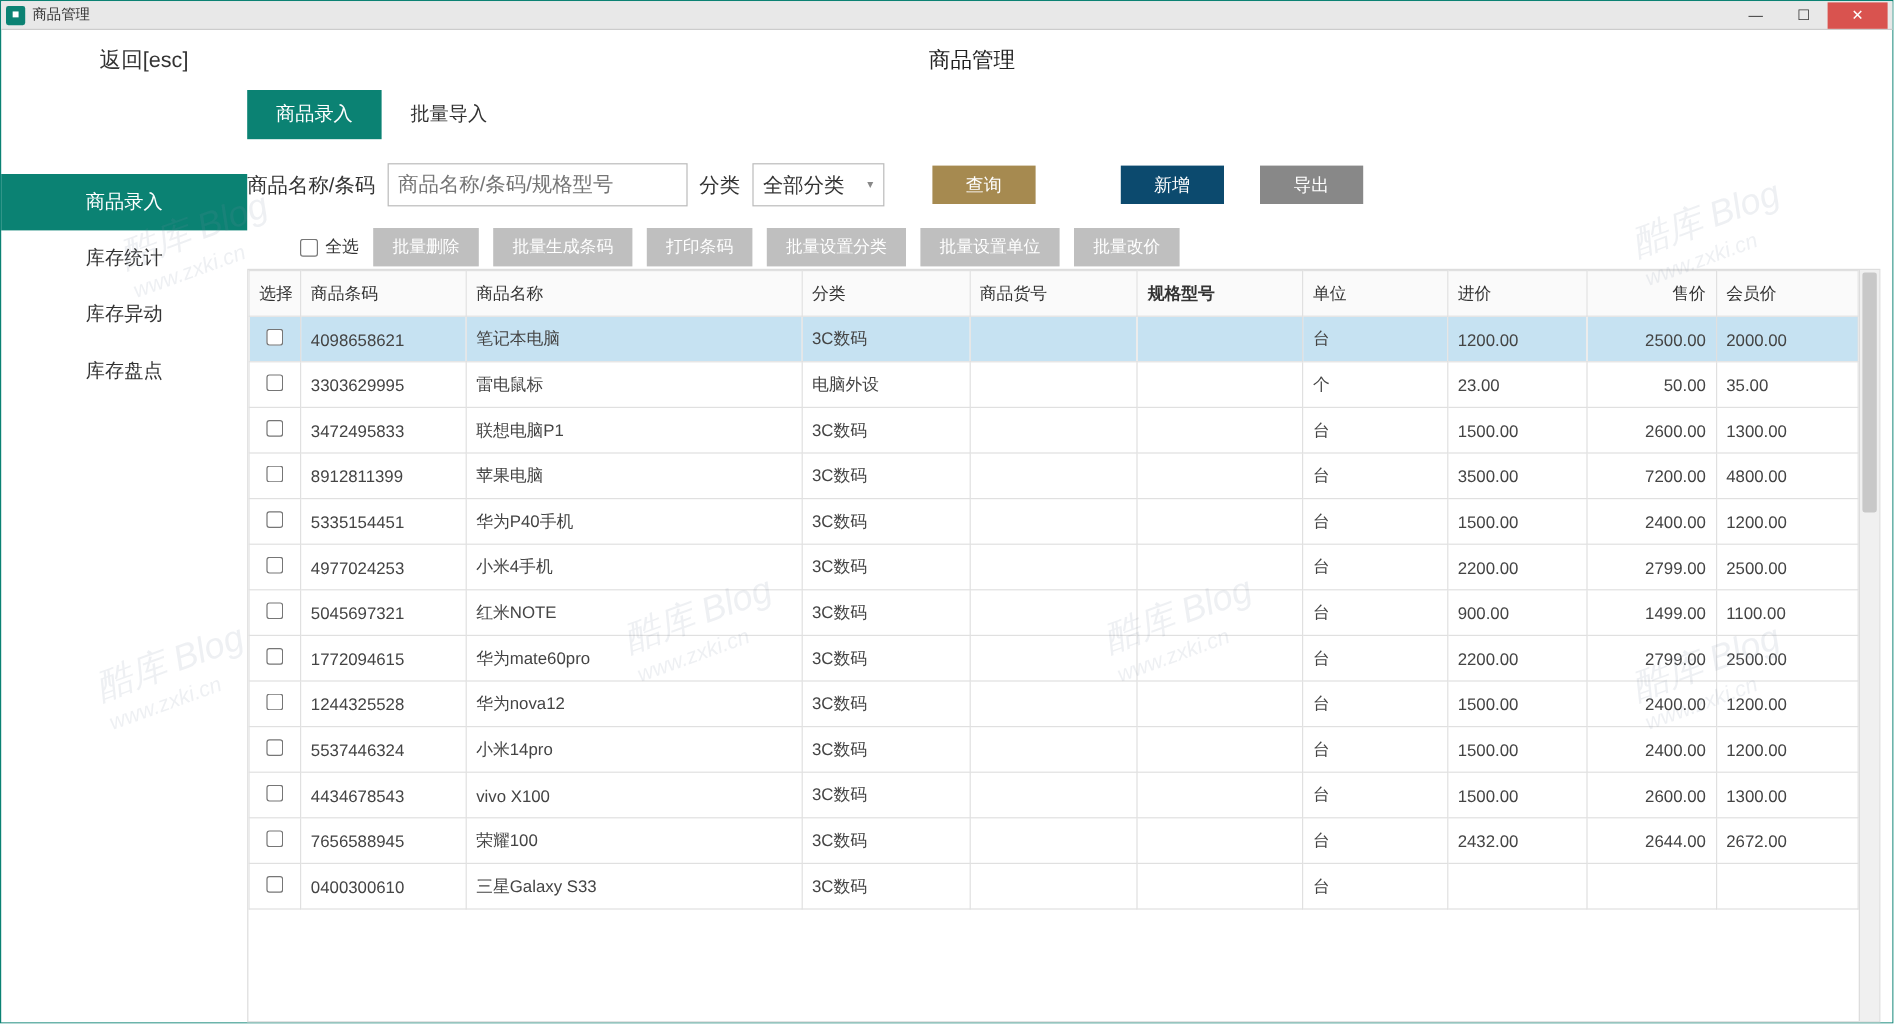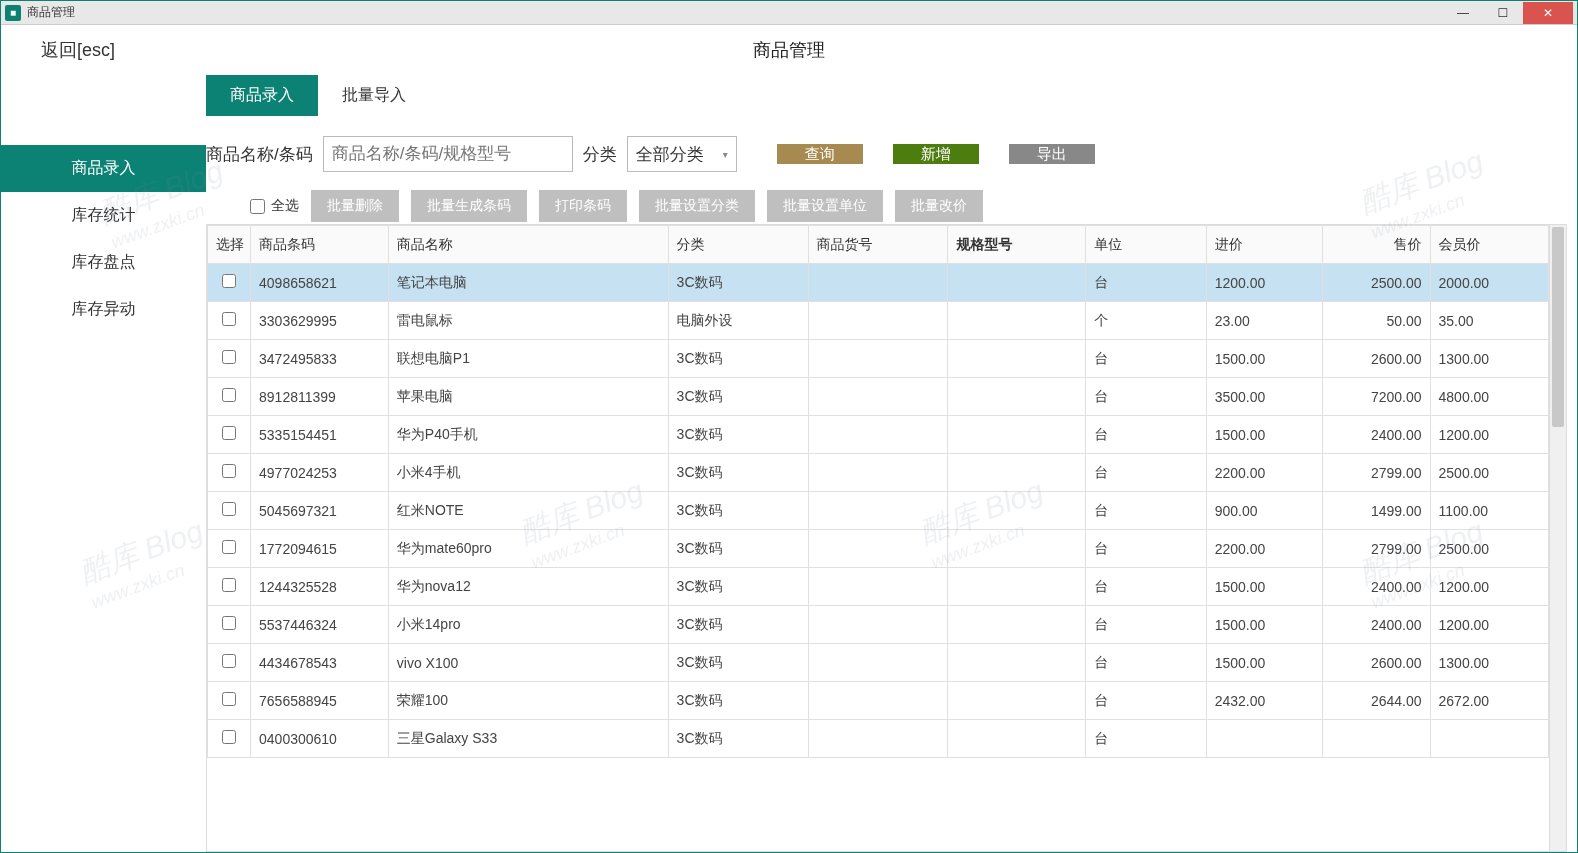--- a/index.html
+++ b/index.html
@@ -7,21 +7,21 @@
 
 .window { width: 1578px; height: 853px; border: 1px solid #0b8273; display: flex; flex-direction: column; position: relative; }
 
 .titlebar { height: 24px; background: #e8e8e8; display: flex; align-items: center; padding: 0 4px; border-bottom: 1px solid #ccc; }
 .titlebar-icon { width: 16px; height: 16px; background: #0b8273; border-radius: 2px; margin-right: 6px; display: flex; align-items: center; justify-content: center; color: #fff; font-size: 10px; }
 .titlebar-text { font-size: 12px; color: #333; }
 .titlebar-controls { margin-left: auto; display: flex; }
 .titlebar-btn { width: 40px; height: 22px; display: flex; align-items: center; justify-content: center; font-size: 12px; cursor: pointer; }
 .titlebar-btn.close { background: #d9534f; color: #fff; width: 50px; }
 
-.topbar { height: 50px; display: flex; align-items: center; padding: 0 40px; position: relative; }
+.topbar { height: 50px; display: flex; align-items: center; padding: 0 40px; position: relative; margin-left: 42px; }
 .back-link { font-size: 18px; color: #333; }
 .page-title { position: absolute; left: 50%; transform: translateX(-50%); font-size: 18px; color: #222; }
 
 .body { flex: 1; display: flex; min-height: 0; }
 
 .sidebar { width: 205px; display: flex; flex-direction: column; }
 .sidebar-spacer-top { height: 70px; }
 .sidebar-item { height: 47px; display: flex; align-items: center; justify-content: center; font-size: 16px; color: #333; cursor: pointer; }
 .sidebar-item.active { background: #0b8273; color: #fff; }
 
@@ -29,23 +29,23 @@
 
 .tabs { display: flex; margin-bottom: 20px; }
 .tab { padding: 10px 24px; font-size: 16px; cursor: pointer; color: #333; }
 .tab.active { background: #0b8273; color: #fff; }
 
 .filter-row { display: flex; align-items: center; gap: 10px; margin-bottom: 18px; }
 .filter-label { font-size: 17px; color: #333; }
 .filter-input { height: 36px; width: 250px; border: 1px solid #bbb; padding: 0 8px; font-size: 17px; color: #888; }
 .filter-select { height: 36px; width: 110px; border: 1px solid #bbb; padding: 0 26px 0 8px; font-size: 17px; background: #fff; position: relative; display: flex; align-items: center; }
 .select-caret { position: absolute; right: 8px; top: 50%; transform: translateY(-50%); font-size: 10px; color: #888; }
-.btn { height: 20px; padding: 0 28px; border: none; color: #fff; font-size: 15px; cursor: pointer; }
+.btn { height: 32px; padding: 0 28px; border: none; color: #fff; font-size: 15px; cursor: pointer; }
 .btn-query { background: #a68a50; }
-.btn-new { background: #4d7c0f; }
+.btn-new { background: #0c4a6e; margin-left: 41px; }
 .btn-export { background: #888; }
 
 .batch-row { display: flex; align-items: center; gap: 12px; margin-bottom: 2px; }
 .chk-all { display: flex; align-items: center; gap: 6px; padding-left: 44px; }
 .chk-all input { width: 15px; height: 15px; }
 .batch-btn { height: 32px; padding: 0 16px; background: #bfbfbf; color: #fff; border: none; font-size: 14px; cursor: pointer; }
 
 .table-wrap { flex: 1; border: 1px solid #ddd; overflow: hidden; display: flex; min-height: 0; }
 .table-scroll { flex: 1; overflow: hidden; }
 table { width: 100%; border-collapse: collapse; table-layout: fixed; }
@@ -90,22 +90,22 @@
     <div class="page-title">商品管理</div>
   </div>
 
   <div class="body">
 
     <div class="sidebar">
       <div class="sidebar-spacer-top"></div>
       <div id="sidebar-items">
           <div class="sidebar-item active">商品录入</div>
           <div class="sidebar-item">库存统计</div>
+          <div class="sidebar-item">库存异动</div>
           <div class="sidebar-item">库存盘点</div>
-          <div class="sidebar-item">库存异动</div>
         </div>
     </div>
 
     <div class="main">
 
       <div class="tabs" id="tabs-container">
           <div class="tab active">商品录入</div>
           <div class="tab">批量导入</div>
         </div>
 

